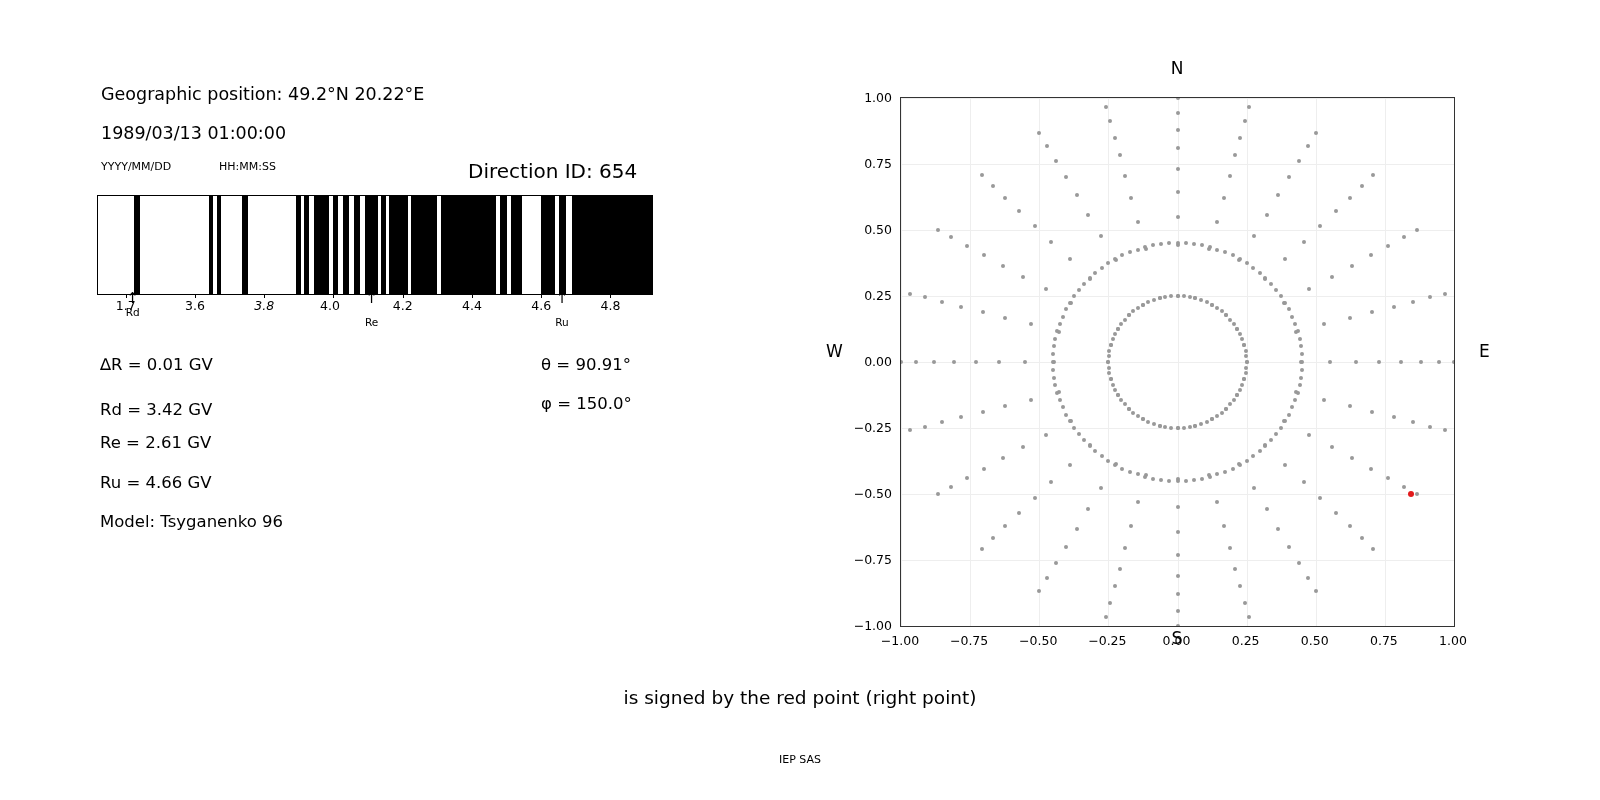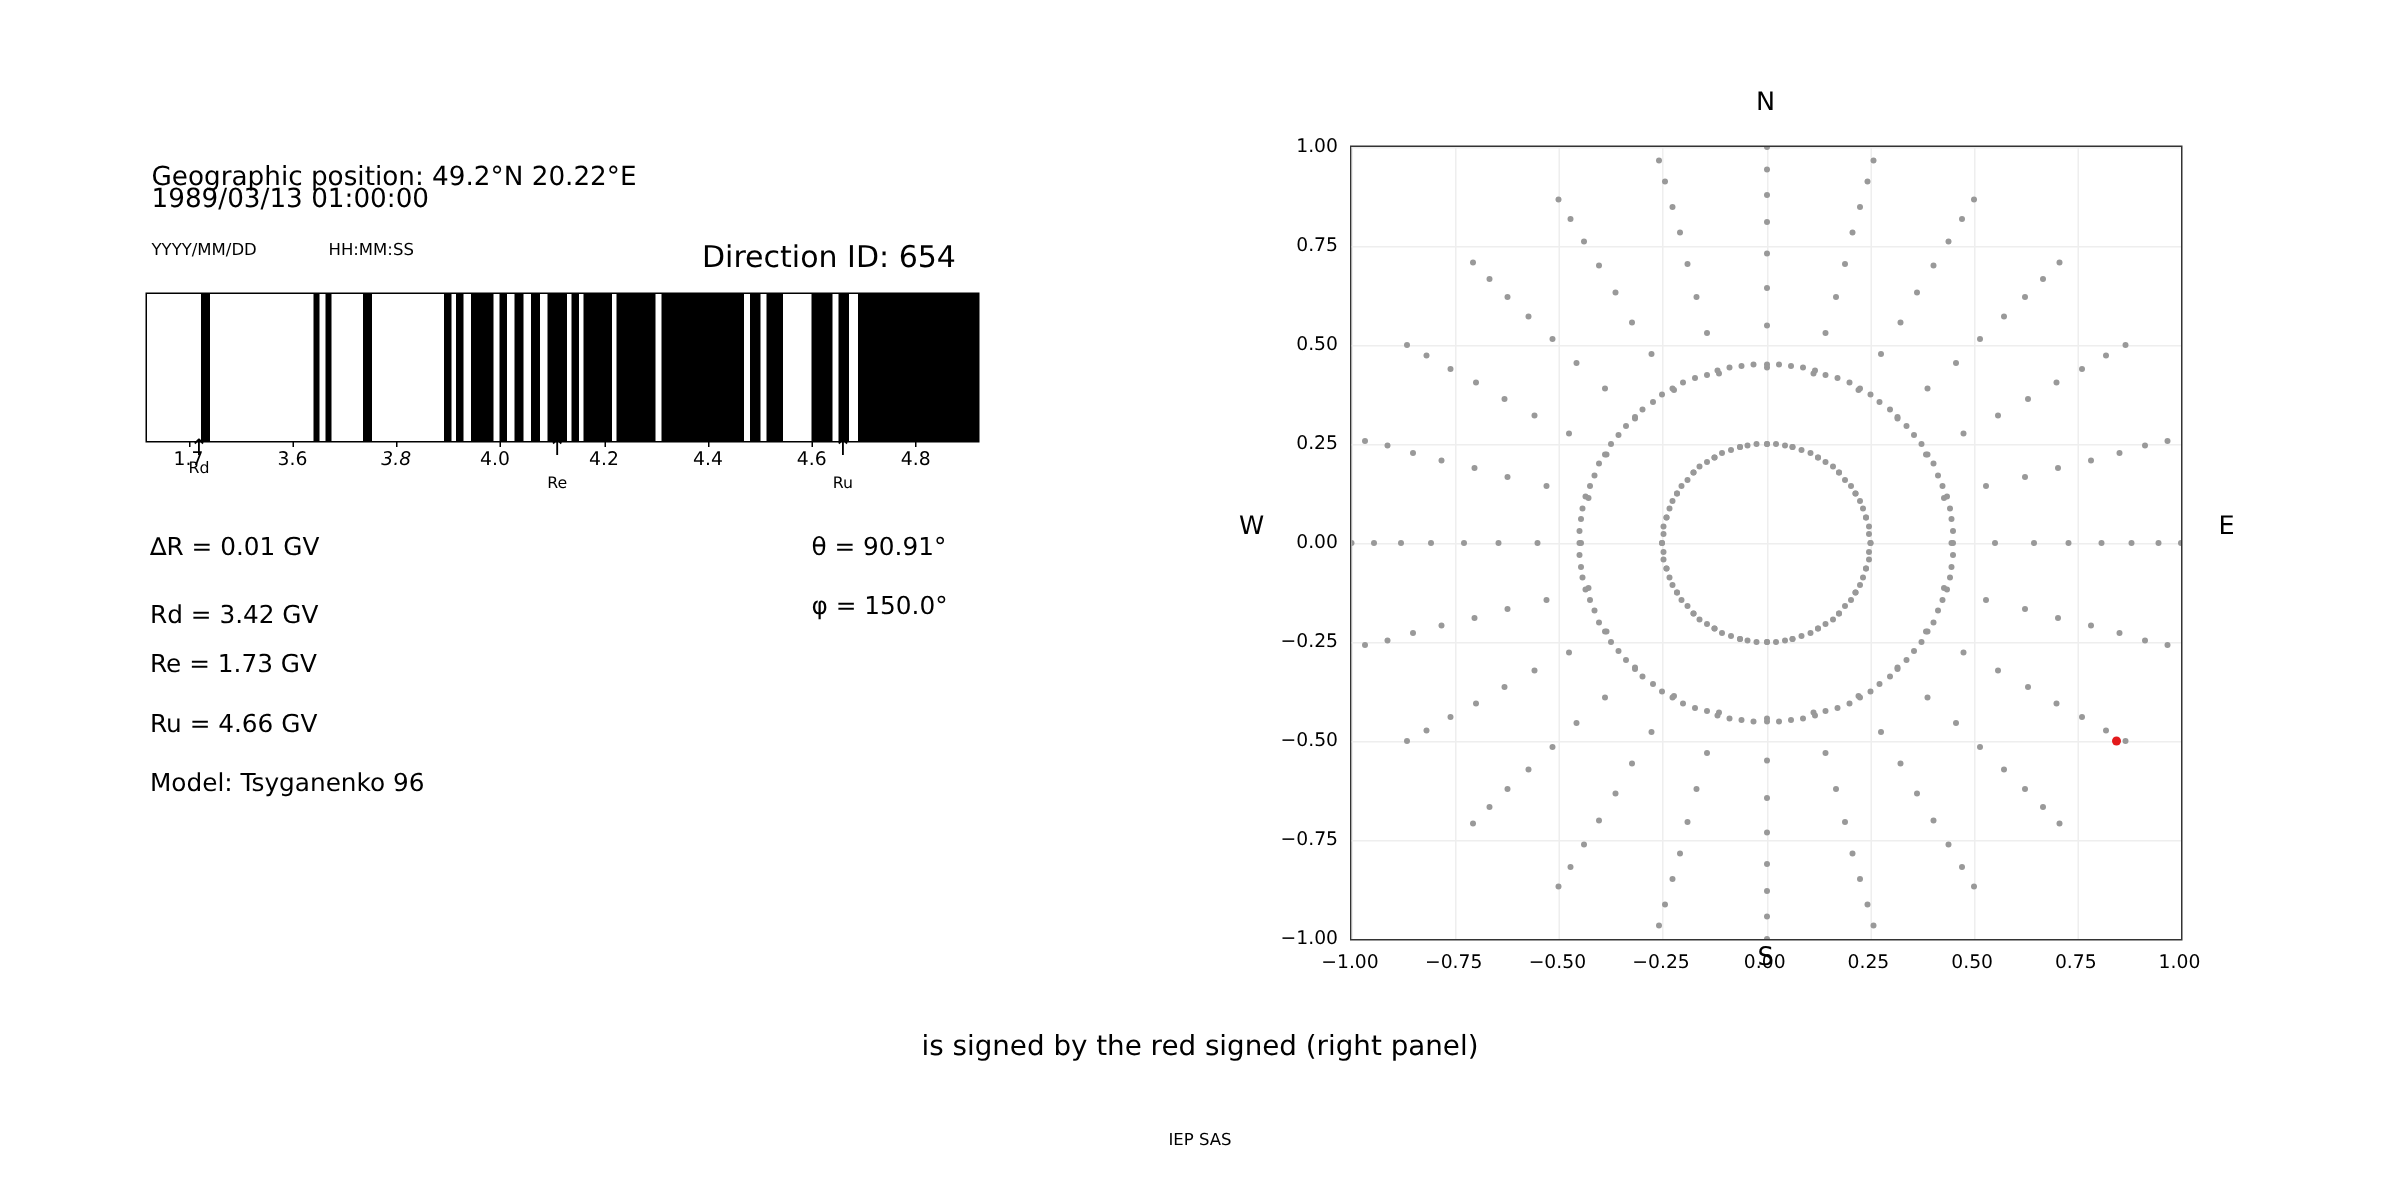--- a/index.html
+++ b/index.html
@@ -28,21 +28,20 @@
   .txt {
     position: absolute;
     white-space: nowrap;
     color: #000;
   }
 
   #geo-position {
     left: 101px;
     top: 84px;
     font-size: 17.5px;
-    margin-top: 24px;
   }
   #datetime {
     left: 101px;
     top: 123px;
     font-size: 17.5px;
   }
   #date-format-label {
     left: 101px;
     top: 160px;
     font-size: 11px;
@@ -281,21 +280,21 @@
         <span class="mlabel" style="margin-top: 12px;">Re</span>
       </div>
       <div class="marker" style="left: 464.975px; top: -2px;">
         <span class="arrow">↑</span>
         <span class="mlabel" style="margin-top: 12px;">Ru</span>
       </div>
     </div>
 
   <div class="stat" id="stat-dr">∆R = 0.01 GV</div>
   <div class="stat" id="stat-rd">Rd = 3.42 GV</div>
-  <div class="stat" id="stat-re">Re = 1.73 GV</div>
+  <div class="stat" id="stat-re">Re = 2.61 GV</div>
   <div class="stat" id="stat-ru">Ru = 4.66 GV</div>
   <div class="stat" id="stat-model">Model: Tsyganenko 96</div>
   <div class="stat" id="stat-theta">θ = 90.91°</div>
   <div class="stat" id="stat-phi">φ = 150.0°</div>
 </div>
 
 <div id="right-panel">
   <div id="plot-box">
       <div class="gridline-v" style="left: 0px;"></div>
       <div class="gridline-v" style="left: 69.125px;"></div>
@@ -719,15 +718,15 @@
     <div class="axis-num y-num" style="left: 52px; width: 50px; top: 453px;">−0.50</div>
     <div class="axis-num y-num" style="left: 52px; width: 50px; top: 387px;">−0.25</div>
     <div class="axis-num y-num" style="left: 52px; width: 50px; top: 321px;">0.00</div>
     <div class="axis-num y-num" style="left: 52px; width: 50px; top: 255px;">0.25</div>
     <div class="axis-num y-num" style="left: 52px; width: 50px; top: 189px;">0.50</div>
     <div class="axis-num y-num" style="left: 52px; width: 50px; top: 123px;">0.75</div>
     <div class="axis-num y-num" style="left: 52px; width: 50px; top: 57px;">1.00</div>
   </div>
 
 <div id="caption">
-  <div>is signed by the red signed (right panel)</div>
+  <div>is signed by the red point (right point)</div>
 </div>
 <div id="footer-note">IEP SAS</div>
 
 </body></html>

